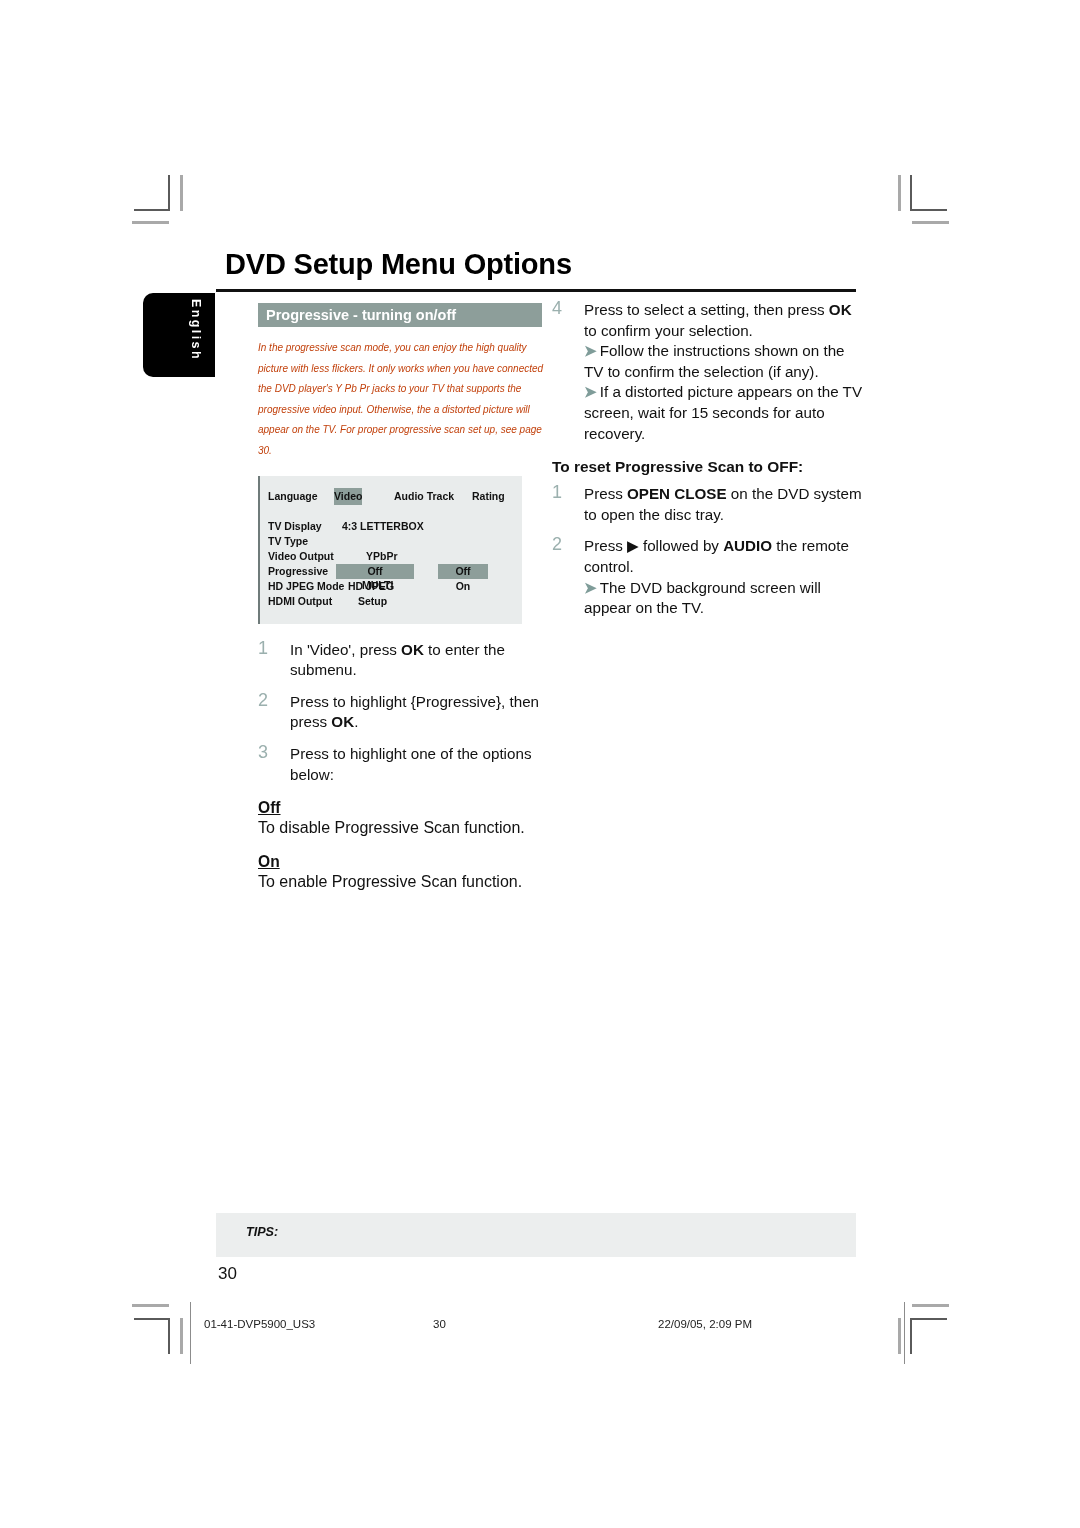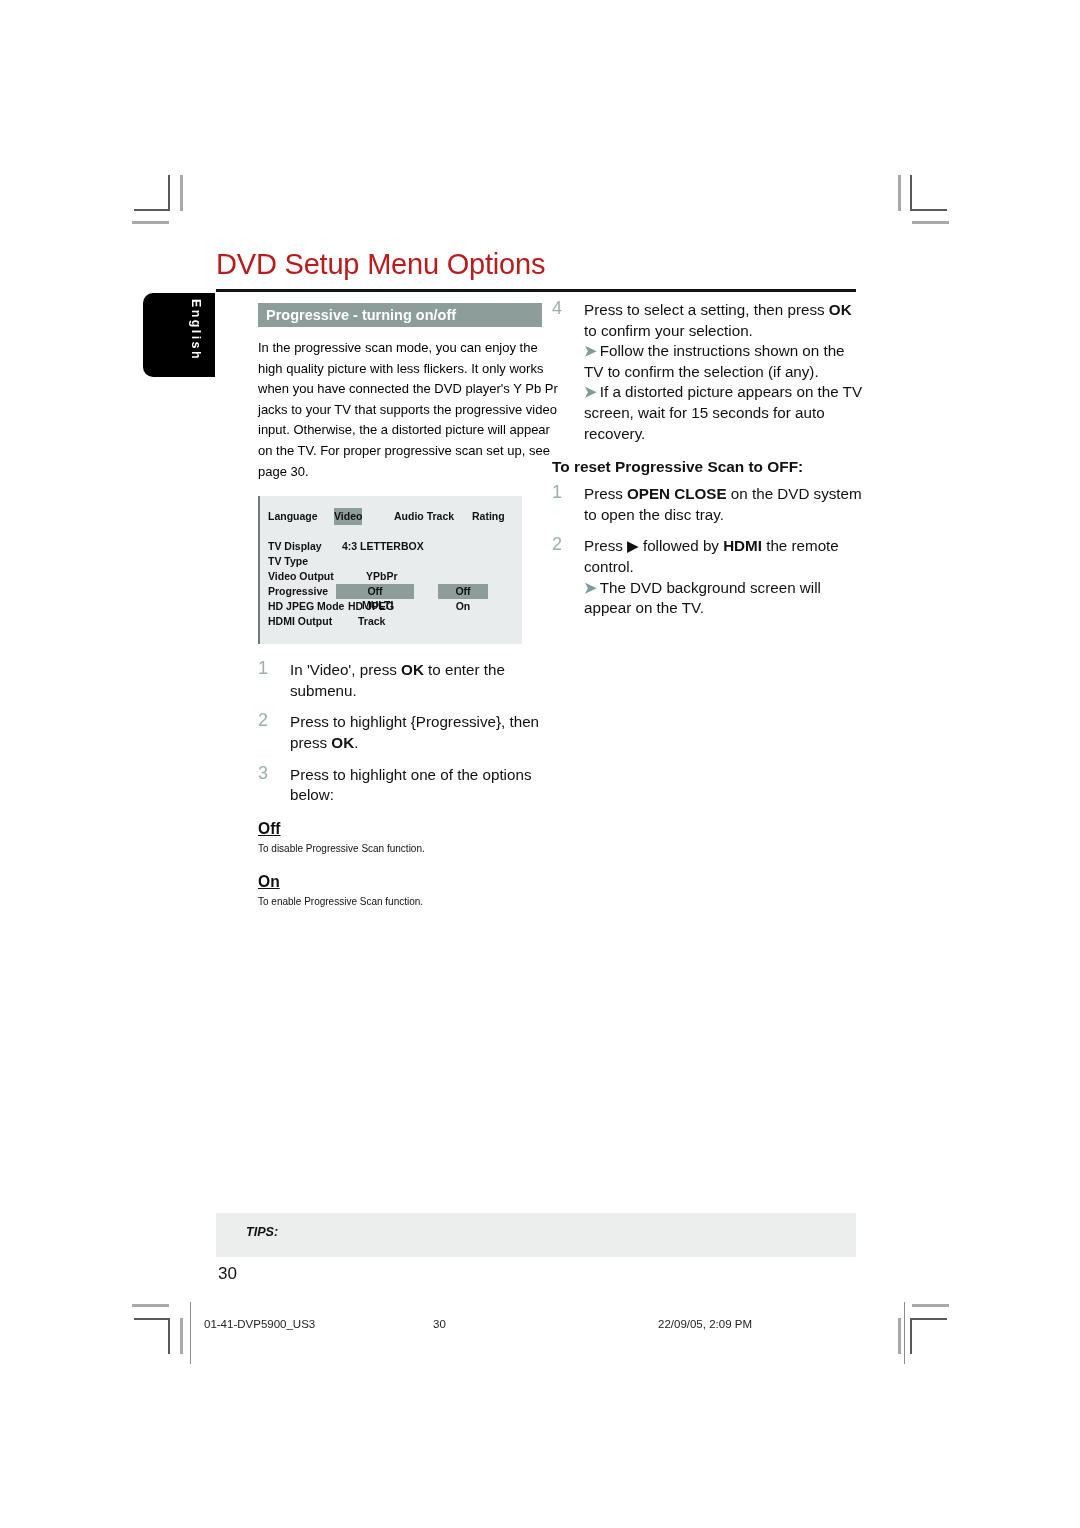--- a/index.html
+++ b/index.html
@@ -37,26 +37,26 @@
   #cm-bl-bar-h { left: 132px; top: 1304px; width: 37px; height: 3px; }
   
   #cm-br-v { left: 910px; top: 1318px; width: 2px; height: 36px; }
   #cm-br-h { left: 911px; top: 1318px; width: 36px; height: 2px; }
   #cm-br-bar-v { left: 898px; top: 1318px; width: 3px; height: 36px; }
   #cm-br-bar-h { left: 912px; top: 1304px; width: 37px; height: 3px; }
 
   
   #page-title {
     position: absolute;
-    left: 216px;
+    left: 225px;
     top: 248px;
     font-size: 29px;
-    font-weight: normal;
+    font-weight: bold;
     letter-spacing: -0.2px;
-    color: #b91c1c;
+    color: #000000;
   }
   #title-rule {
     position: absolute;
     left: 216px;
     top: 289px;
     width: 640px;
     height: 3px;
     background: #111;
   }
 
@@ -95,23 +95,24 @@
     color: #ffffff;
     font-size: 14.5px;
     font-weight: bold;
     line-height: 24px;
     padding-left: 8px;
     box-sizing: border-box;
     margin-bottom: 11px;
   }
 
   .body-text {
-    font-size: 13px;
+    font-size: 10px;
     line-height: 20.6px;
-    color: #000000;
+    color: #c2410c;
+    font-style: italic;
   }
 
   
   #dvd-menu {
     position: relative;
     width: 262px;
     height: 148px;
     background: #e9ecec;
     border-left: 2px solid #6f7b7a;
     margin-top: 14px;
@@ -170,21 +171,21 @@
   .arrow-line { font-size: 15.2px; line-height: 20.6px; }
   .arrow-line .arr { color: #7f9c99; font-weight: bold; margin-right: 3px; }
 
   .opt-head {
     font-size: 15.6px;
     font-weight: bold;
     text-decoration: underline;
     margin-top: 14px;
     margin-bottom: 1px;
   }
-  .opt-desc { font-size: 10px; line-height: 20.6px; }
+  .opt-desc { font-size: 16px; line-height: 20.6px; }
 
   .subhead { font-size: 15.4px; font-weight: bold; margin-top: 14px; margin-bottom: 8px; }
 
   b, strong { font-weight: bold; }
 
   
   #tips-box {
     position: absolute;
     left: 216px;
     top: 1213px;
@@ -277,21 +278,21 @@
     <span class="row" id="r3">Video Output</span>
     <span class="rowval" id="v3">YPbPr</span>
 
     <span class="row" id="r4">Progressive</span>
     <span class="rowval hl" id="v4">Off</span>
 
     <span class="row" id="r5">HD JPEG Mode</span>
     <span class="rowval" id="v5">HD JPEG</span>
 
     <span class="row" id="r6">HDMI Output</span>
-    <span class="rowval" id="v6">Track</span>
+    <span class="rowval" id="v6">Setup</span>
 
     <span id="sub-off">Off</span>
     <span id="sub-on">On</span>
   </div>
 
   <div class="step">
     <span class="num">1</span>
     <span class="txt"><span>In 'Video', press </span><b>OK</b><span> to enter the submenu.</span></span>
   </div>
 
@@ -323,21 +324,21 @@
 
   <div class="subhead">To reset Progressive Scan to OFF:</div>
 
   <div class="step">
     <span class="num">1</span>
     <span class="txt"><span>Press </span><b>OPEN CLOSE</b><span>      on the DVD system to open the disc tray.</span></span>
   </div>
 
   <div class="step">
     <span class="num">2</span>
-    <span class="txt"><span>Press ▶ followed by </span><b>HDMI</b><span> the remote control.</span></span>
+    <span class="txt"><span>Press ▶ followed by </span><b>AUDIO</b><span> the remote control.</span></span>
     <div class="arrow-line"><span class="arr">➤</span><span>The DVD background screen will appear on the TV.</span></div>
   </div>
 </div>
 
 <div id="tips-box">
   <div id="tips-label">TIPS:</div>
 </div>
 
 <div id="page-number">30</div>
 

